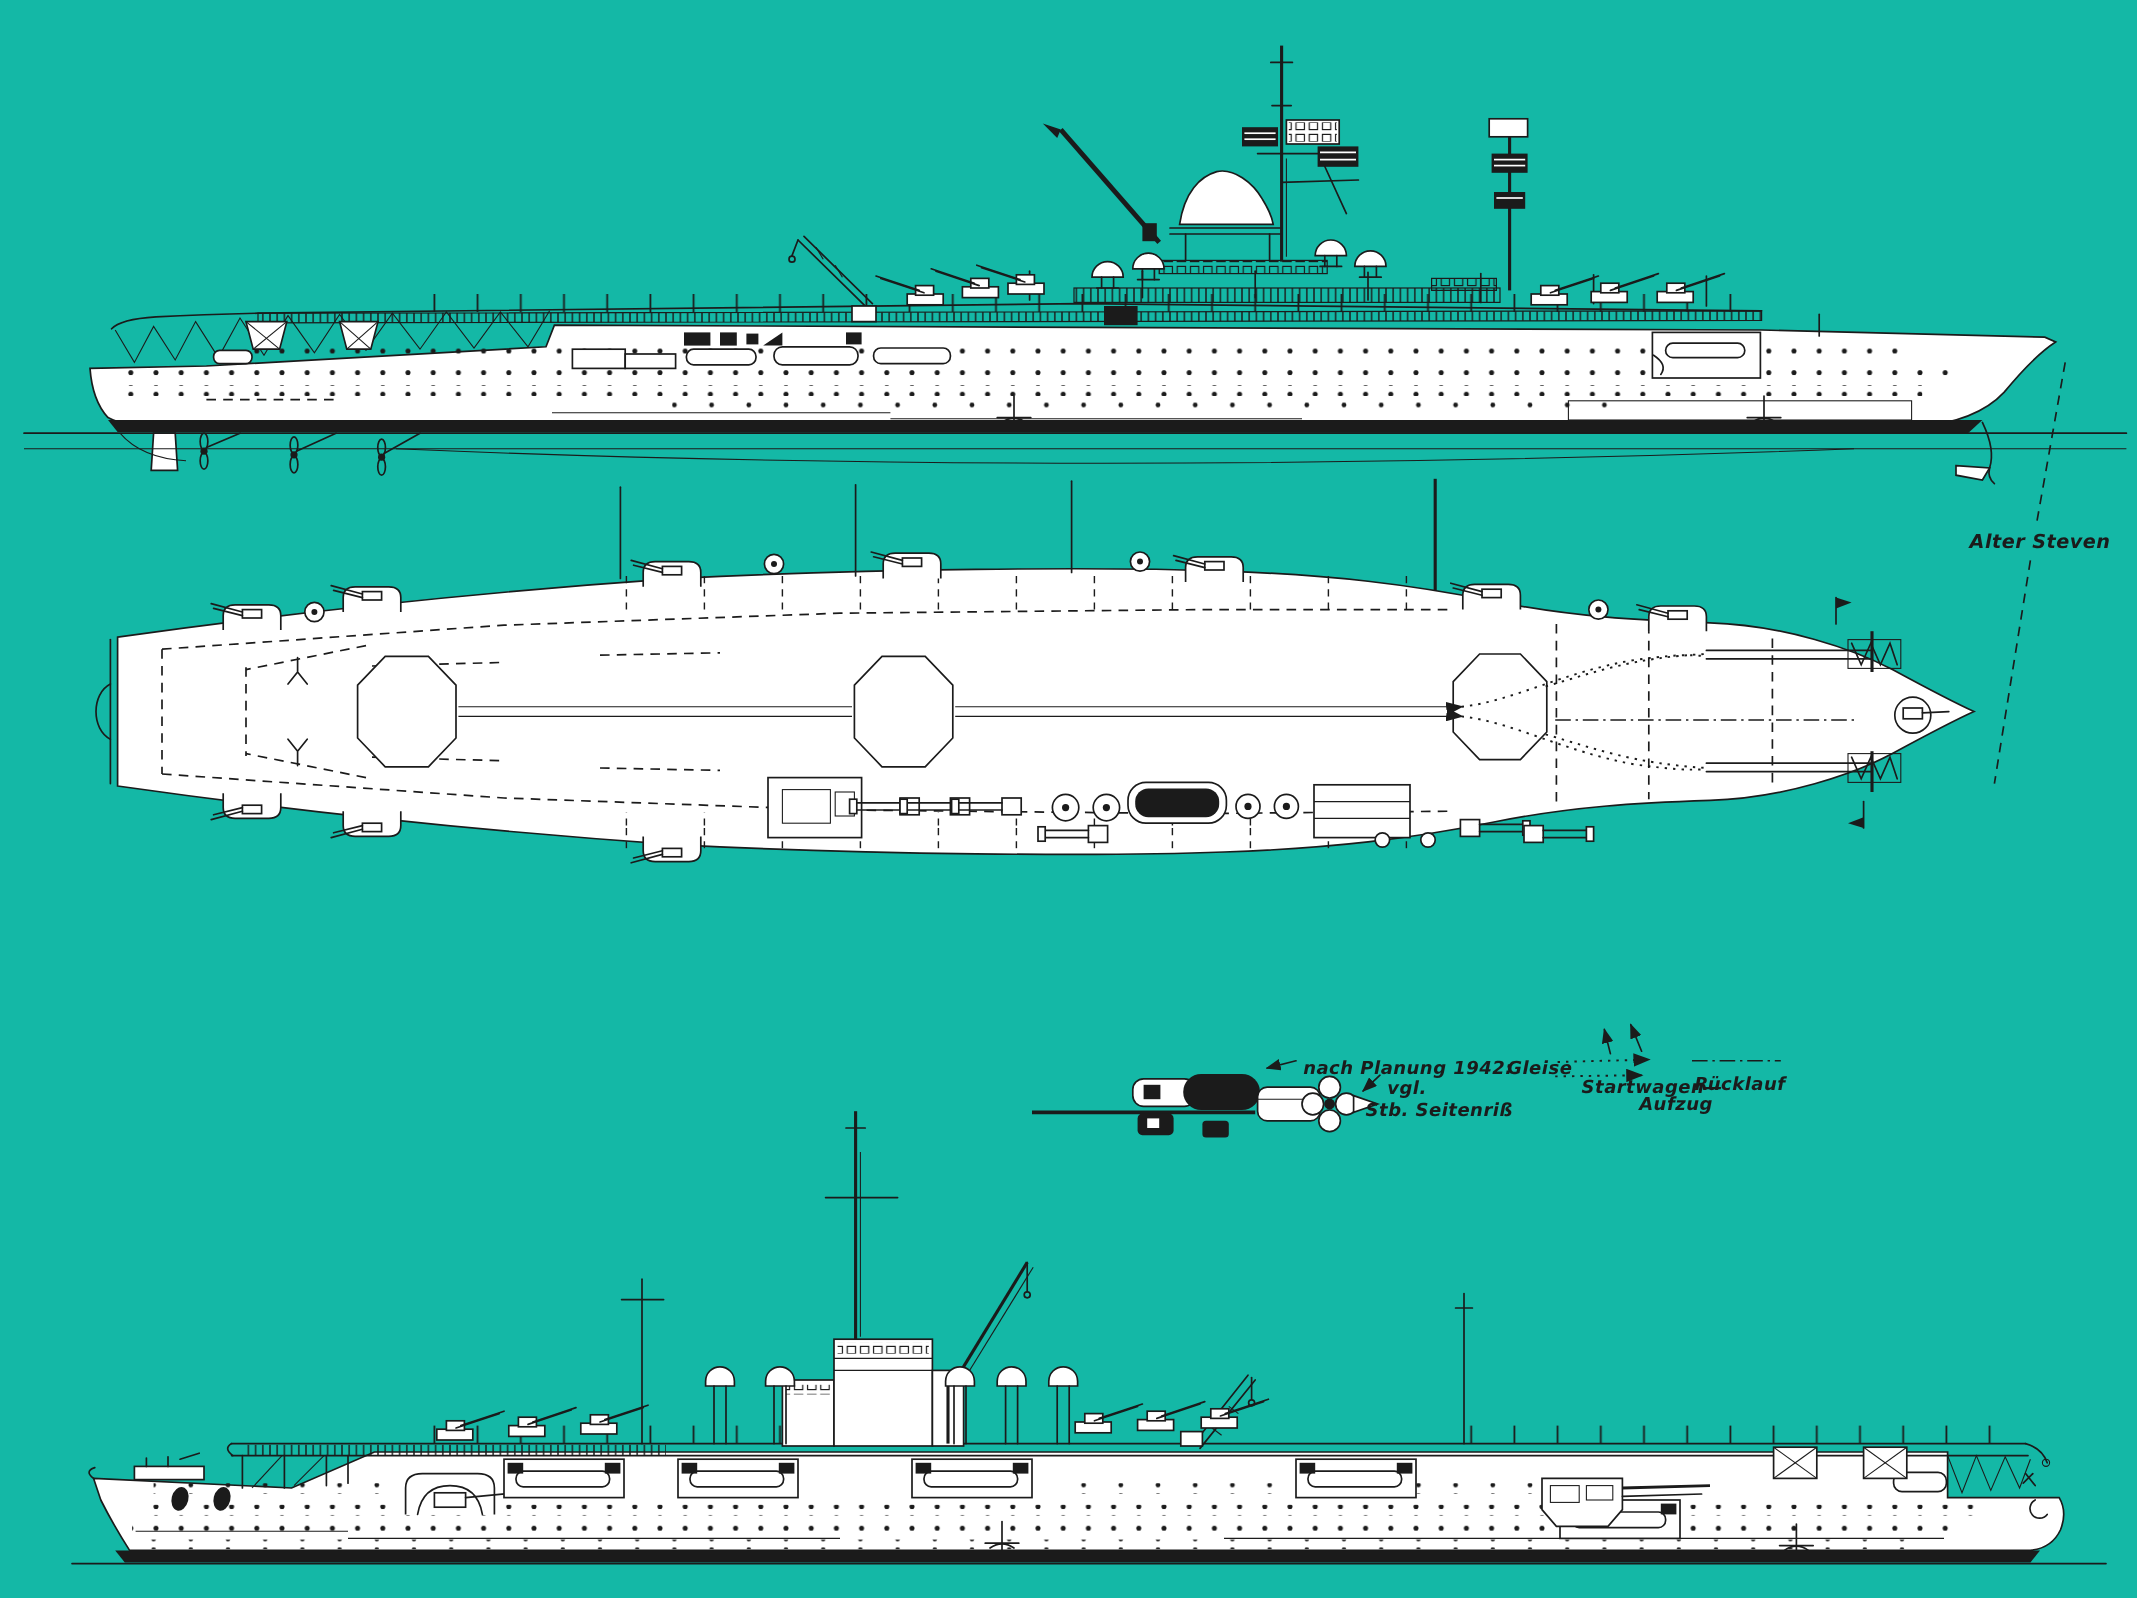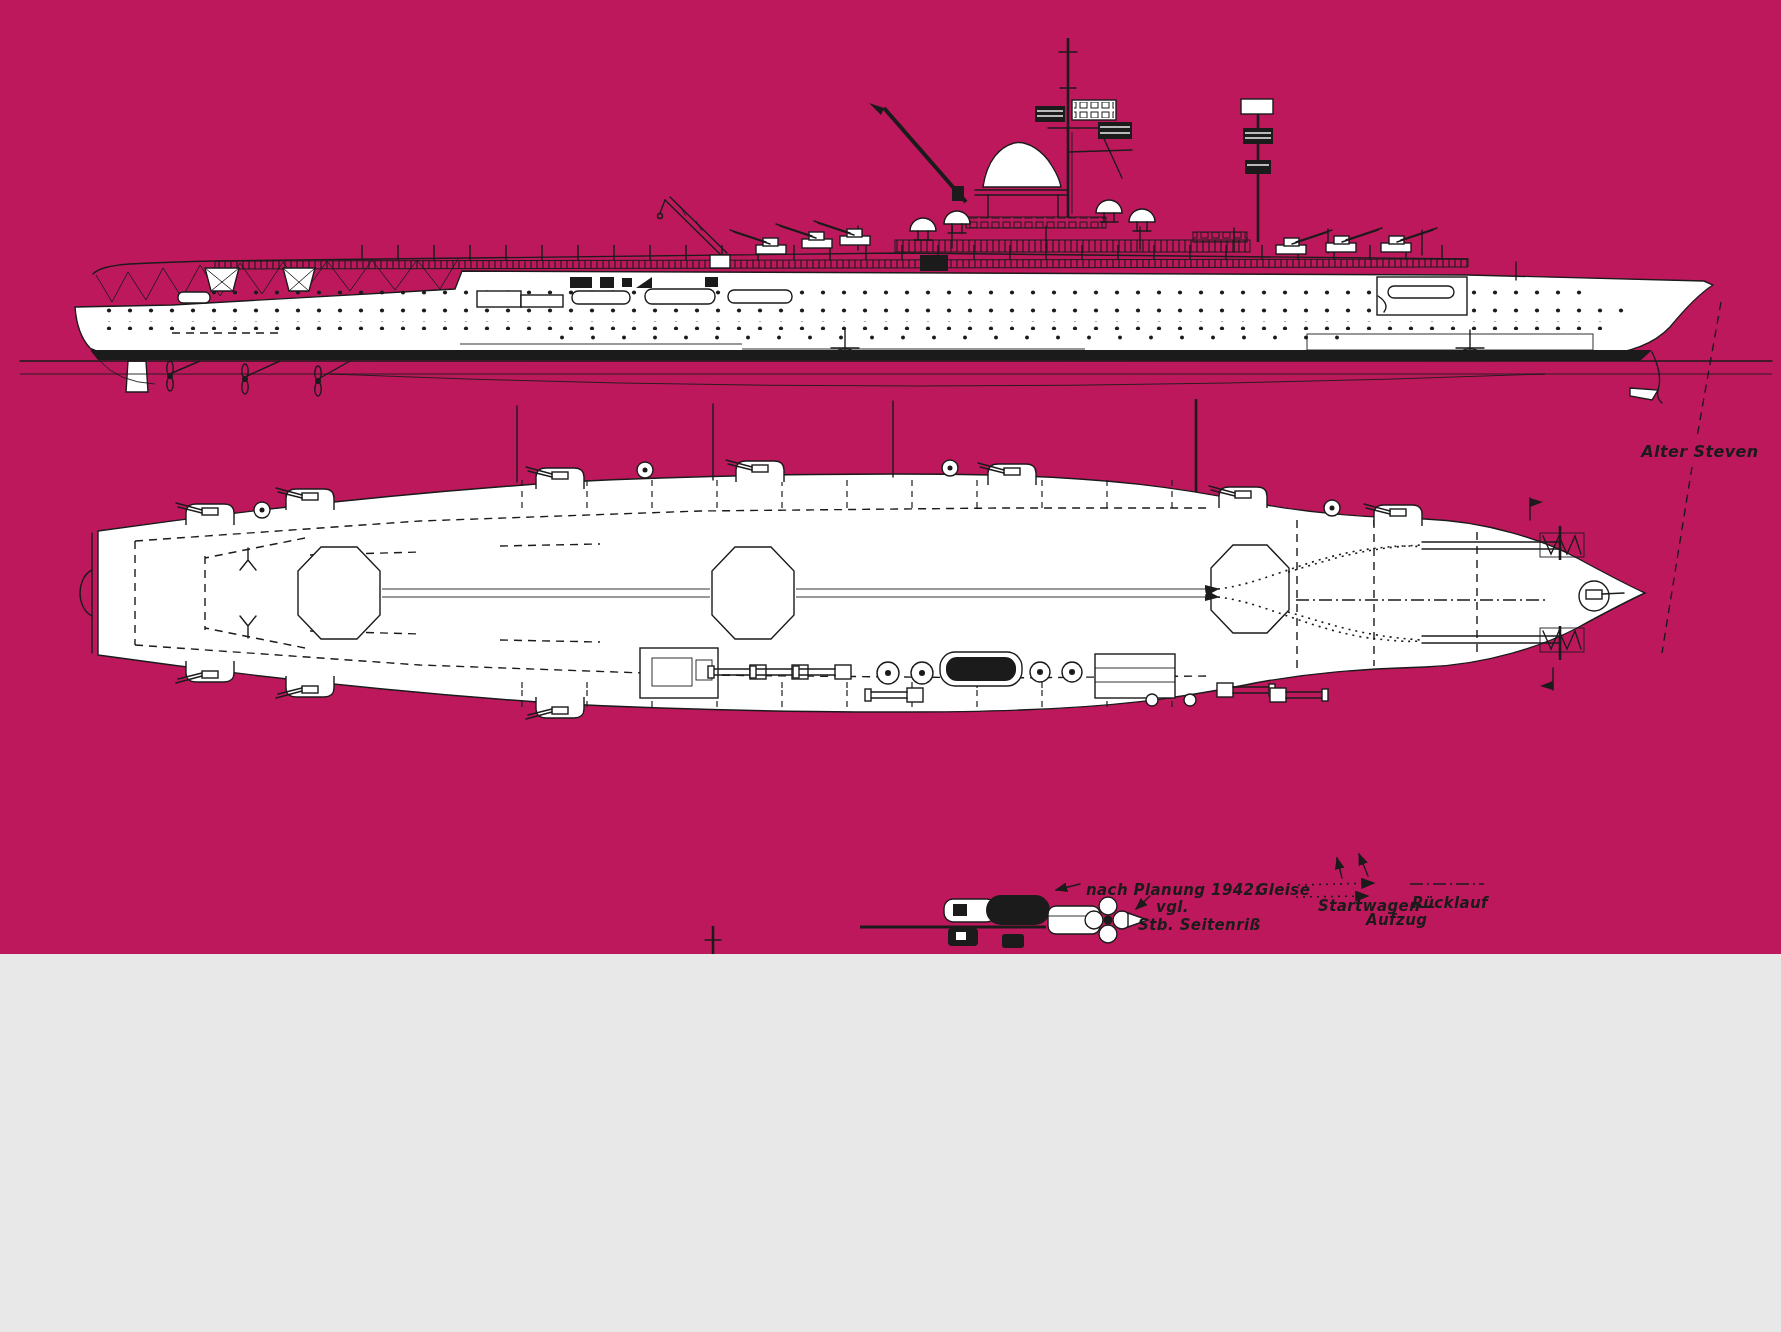--- a/index.html
+++ b/index.html
@@ -1,16 +1,16 @@
 <!DOCTYPE html>
 <html><head>
 <meta charset="utf-8">
 <style>
   html,body{margin:0;padding:0;background:#e8e8e8;}
-  #stage{position:relative;width:1781px;height:954px;background:#be185d;overflow:hidden;
+  #stage{position:relative;width:1781px;height:1332px;background:#14b8a6;overflow:hidden;
          font-family:"DejaVu Sans",sans-serif;}
   svg{position:absolute;left:0;top:0;}
   .ln{stroke:#1b1b1b;stroke-width:1.4;fill:none;stroke-linecap:round;}
   .th{stroke:#1b1b1b;stroke-width:2.6;fill:none;}
   .tn{stroke:#1b1b1b;stroke-width:0.9;fill:none;}
   .wf{fill:#ffffff;stroke:#1b1b1b;stroke-width:1.4;}
   .bf{fill:#1b1b1b;stroke:none;}
   .dash{stroke:#1b1b1b;stroke-width:1.4;fill:none;stroke-dasharray:8 6;}
   .dot{stroke:#1b1b1b;stroke-width:1.6;fill:none;stroke-dasharray:2 5;}
   .dd{stroke:#1b1b1b;stroke-width:1.3;fill:none;stroke-dasharray:13 4 2 4;}

